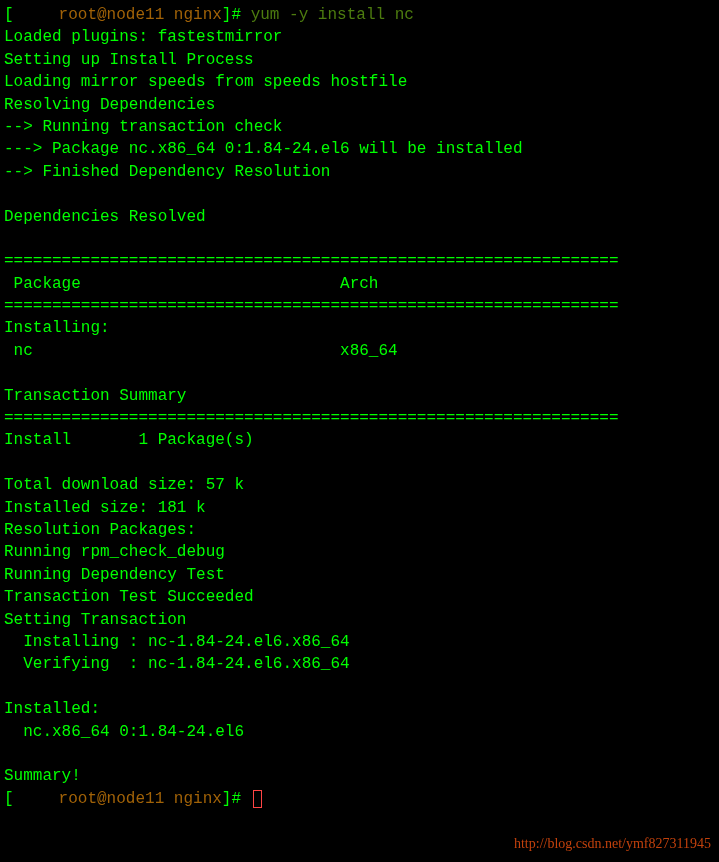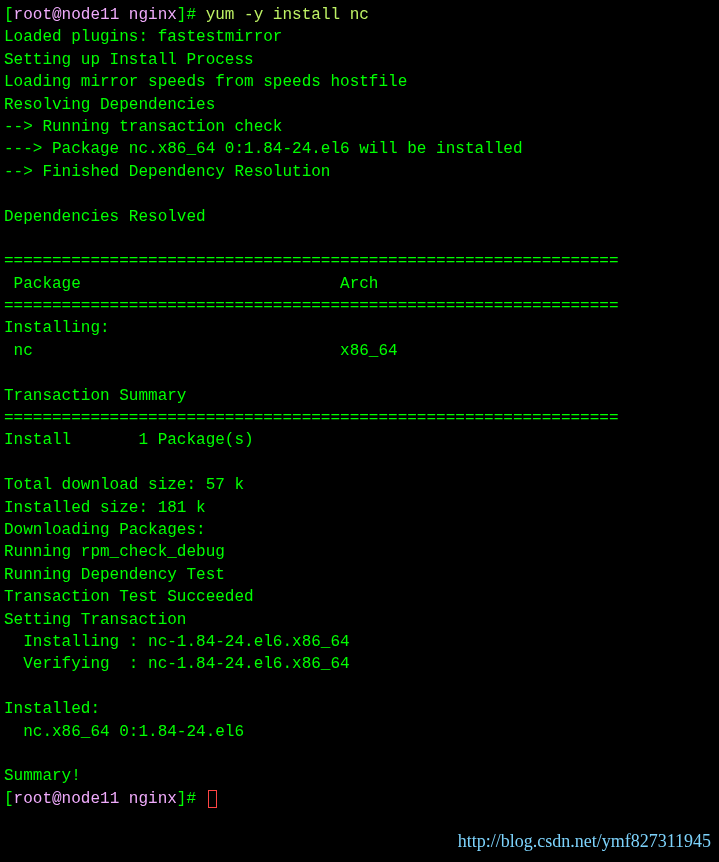--- a/index.html
+++ b/index.html
@@ -16,39 +16,40 @@
       padding: 4px;
       width: 719px;
       height: 862px;
       overflow: hidden;
       position: relative;
     }
     .line {
       white-space: pre;
     }
     .prompt-user {
-      color: #f0abfc;
+      color: #a16207;
+      margin-left: 45px;
     }
     .command {
-      color: #bef264;
+      color: #4d7c0f;
     }
     .cursor {
       display: inline-block;
       width: 9px;
       height: 18px;
       border: 1px solid #ff4444;
       vertical-align: text-bottom;
       margin-left: 2px;
     }
     .watermark {
       position: absolute;
       bottom: 8px;
       right: 8px;
-      color: #7dd3fc;
-      font-size: 18px;
+      color: #c2410c;
+      font-size: 14px;
       font-family: "SimSun", serif;
     }
     .table-header {
       white-space: pre;
     }
     .separator {
       white-space: pre;
       color: #00ff00;
     }
     .blank {
@@ -74,21 +75,21 @@
 <div class="separator">================================================================</div>
 <div class="line">Installing:</div>
 <div class="line"> nc                                x86_64     </div>
 <div class="blank"></div>
 <div class="line">Transaction Summary</div>
 <div class="separator">================================================================</div>
 <div class="line">Install       1 Package(s)</div>
 <div class="blank"></div>
 <div class="line">Total download size: 57 k</div>
 <div class="line">Installed size: 181 k</div>
-<div class="line">Downloading Packages:</div>
+<div class="line">Resolution Packages:</div>
 <div class="line">Running rpm_check_debug</div>
 <div class="line">Running Dependency Test</div>
 <div class="line">Transaction Test Succeeded</div>
 <div class="line">Setting Transaction</div>
 <div class="line">  Installing : nc-1.84-24.el6.x86_64           </div>
 <div class="line">  Verifying  : nc-1.84-24.el6.x86_64           </div>
 <div class="blank"></div>
 <div class="line">Installed:</div>
 <div class="line">  nc.x86_64 0:1.84-24.el6                      </div>
 <div class="blank"></div>

